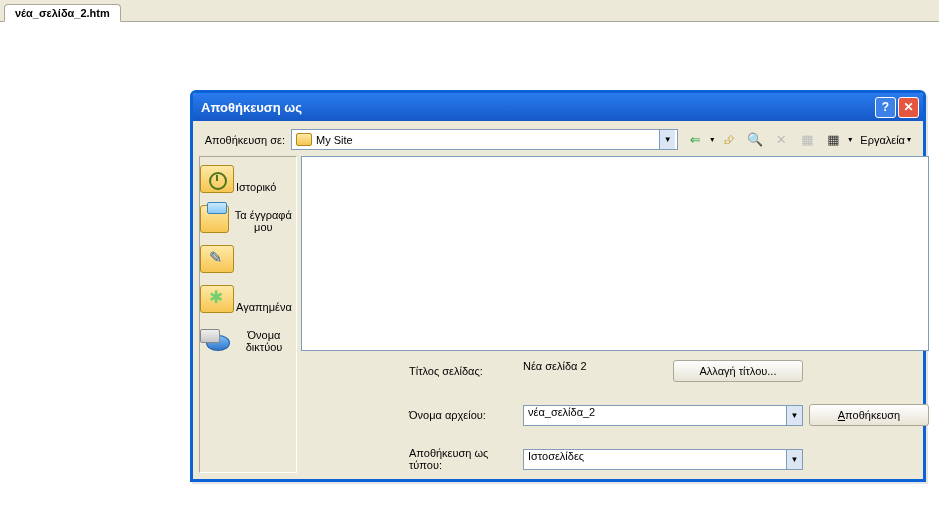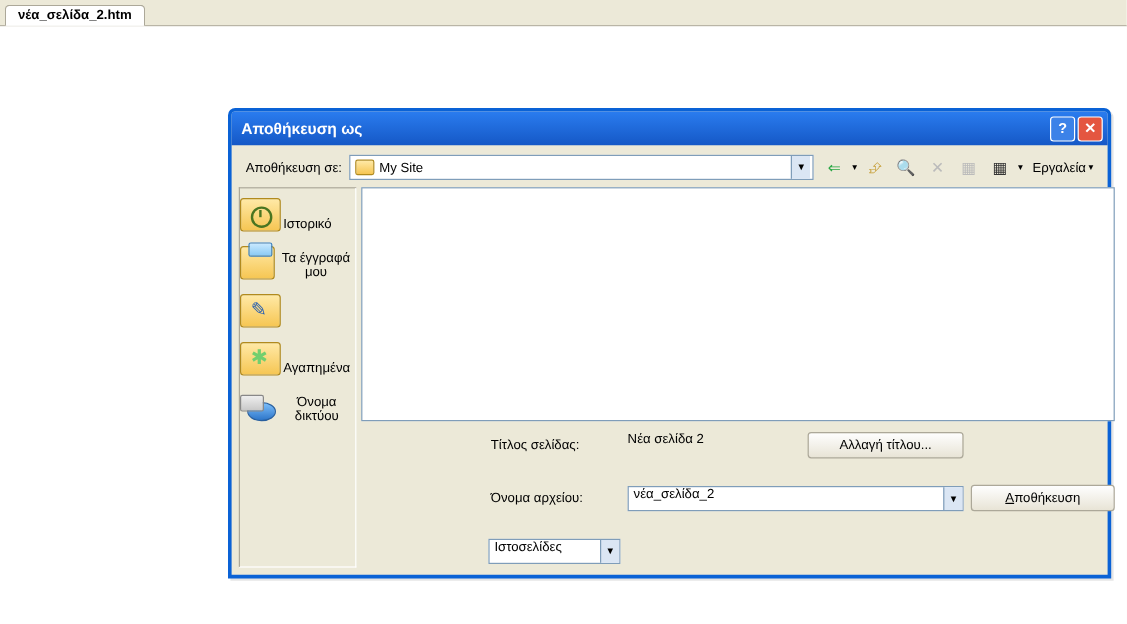--- a/index.html
+++ b/index.html
@@ -363,20 +363,21 @@
             <div class="label">Όνομα αρχείου:</div>
             <div class="inline-combo">
               <span>νέα_σελίδα_2</span>
               <span class="dd">▼</span>
             </div>
             <div class="btn">
               <span><u>Α</u>ποθήκευση</span>
             </div>
 
             <div></div>
+            <div class="label">Αποθήκευση ως τύπου:</div>
             <div class="inline-combo">
               <span>Ιστοσελίδες</span>
               <span class="dd">▼</span>
             </div>
           </div>
         </div>
       </div>
 
     </div>
   </div>

